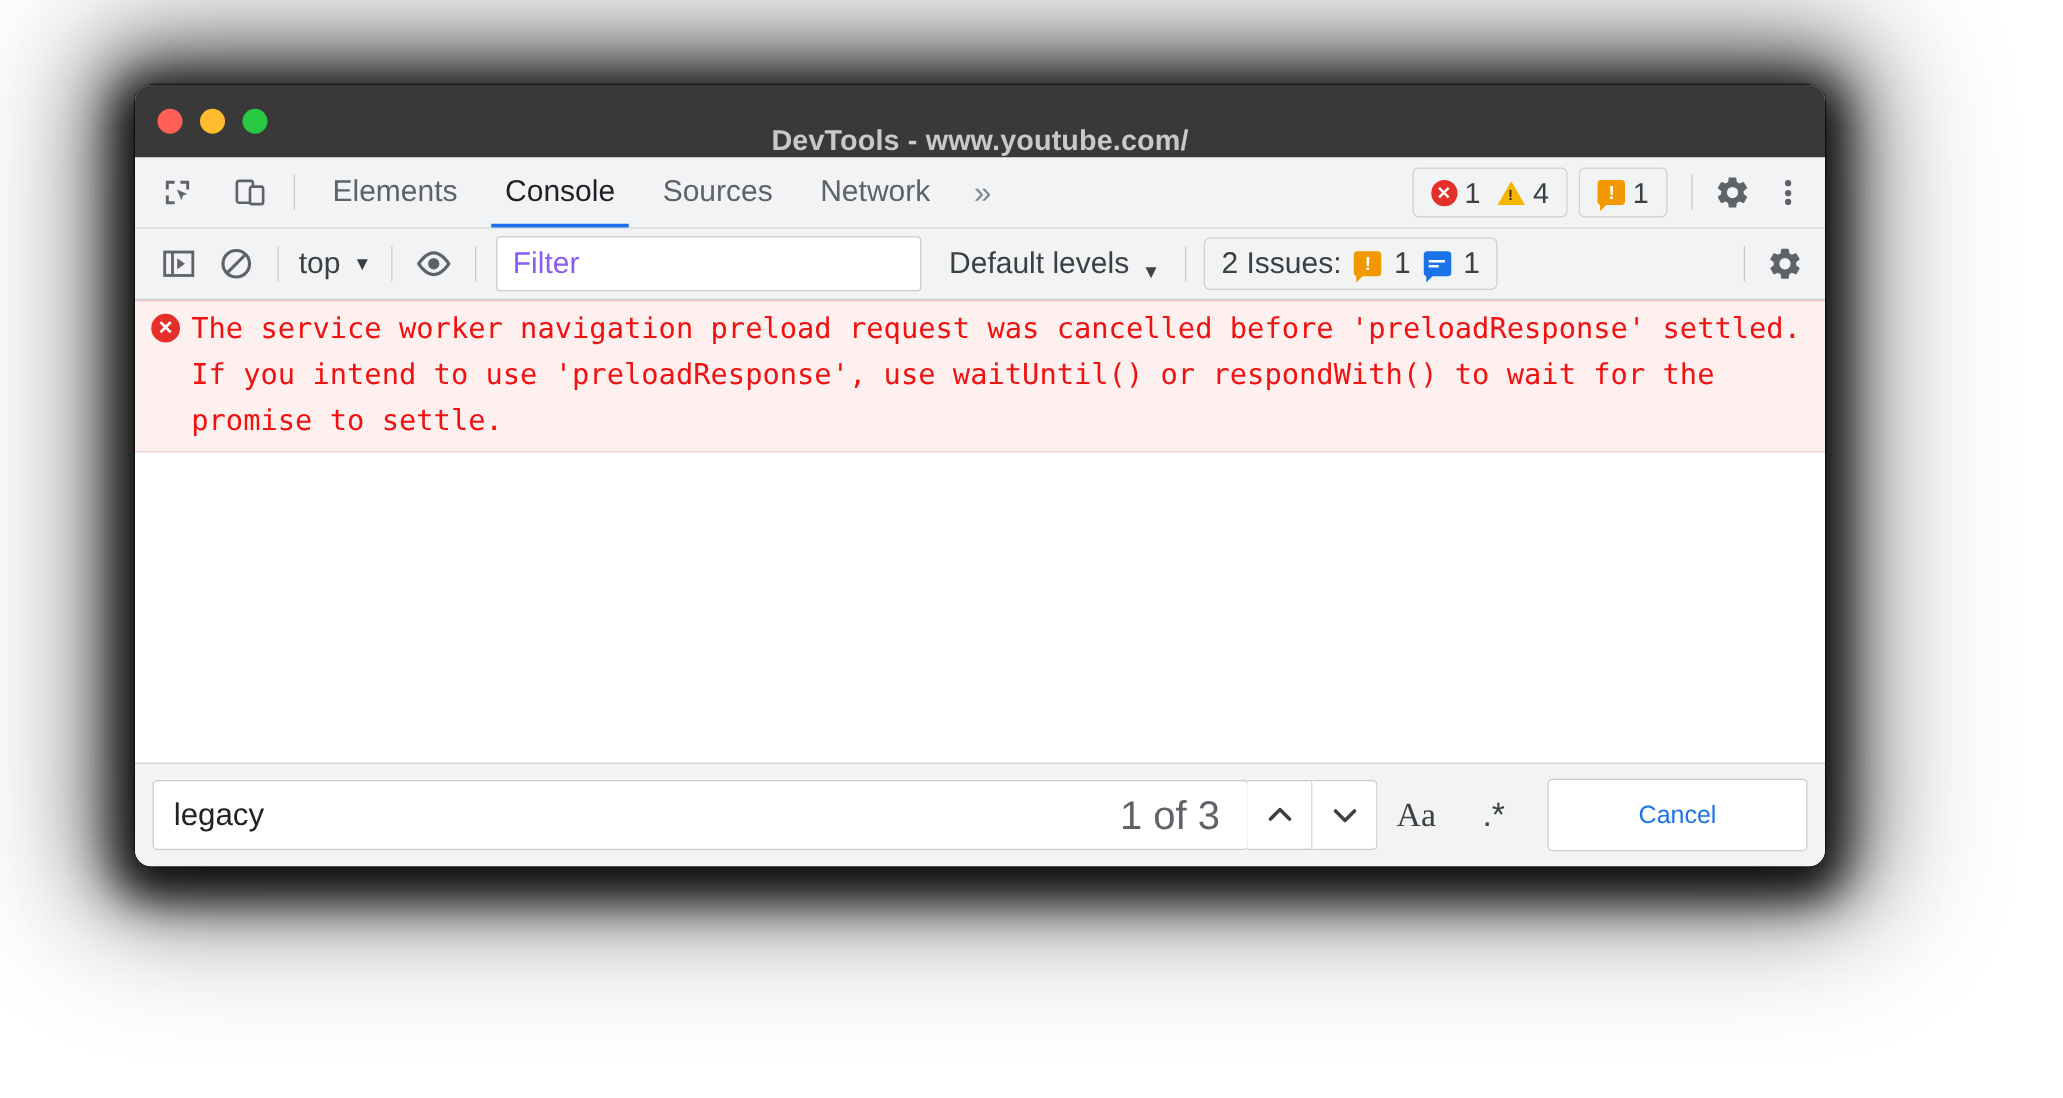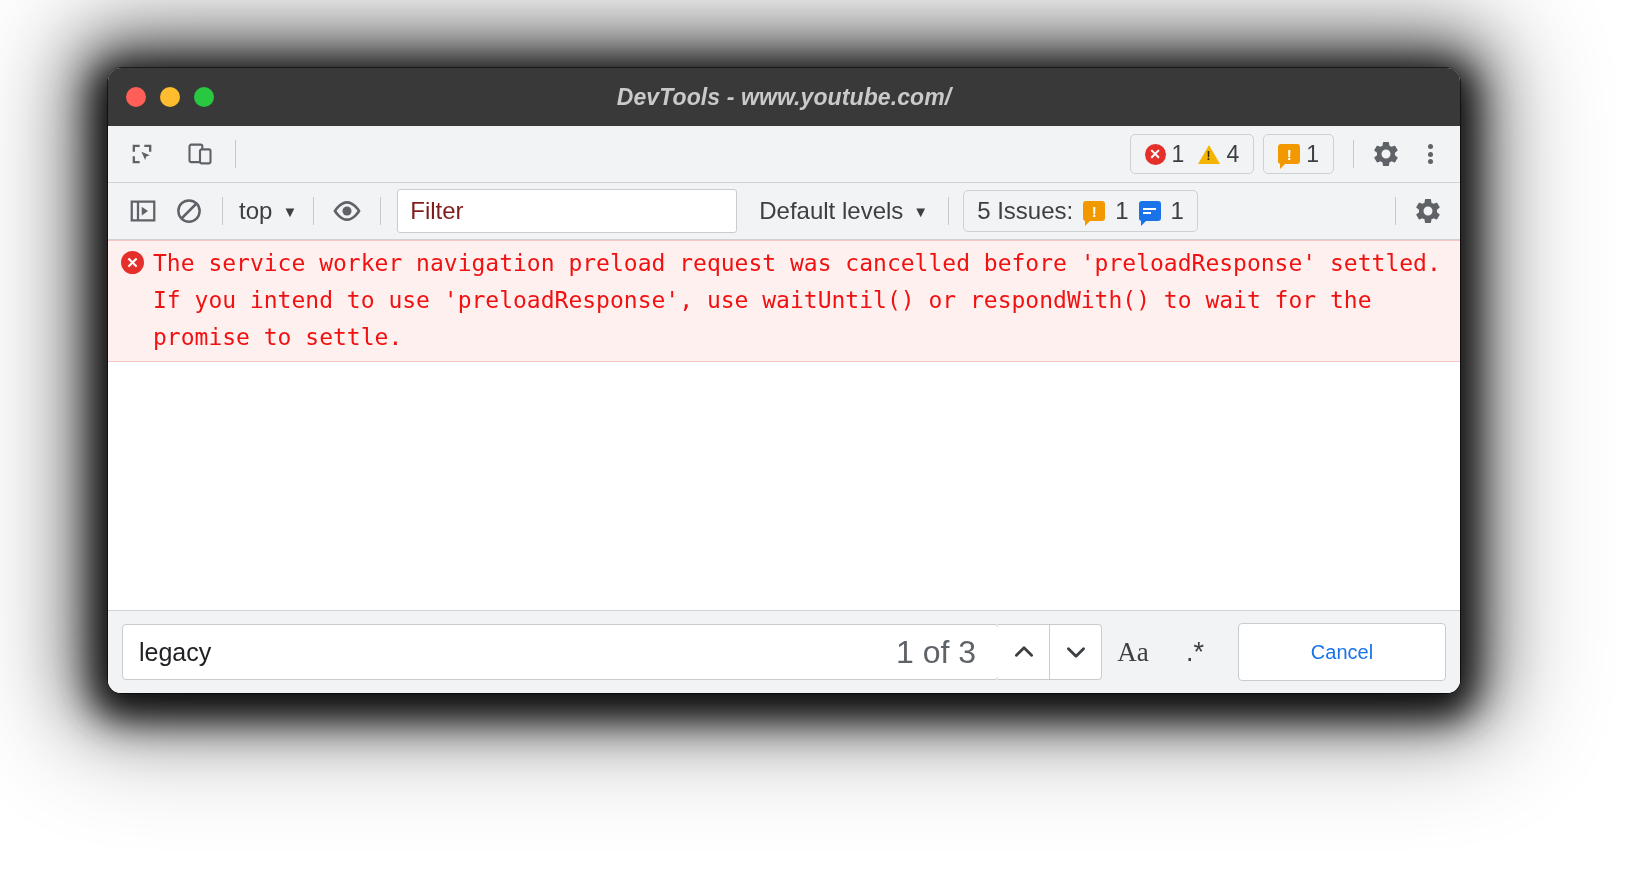--- a/index.html
+++ b/index.html
@@ -45,22 +45,21 @@
     overflow: hidden;
     background: #ffffff;
   }
 
   
   .titlebar {
     position: relative;
     height: 58px;
     background: #393939;
     display: flex;
-    align-items: center;
-    font-style: italic;
+    align-items: flex-end;
   }
   .lights {
     position: absolute;
     left: 18px;
     top: 0;
     height: 58px;
     display: flex;
     align-items: center;
     gap: 14px;
   }
@@ -288,26 +287,26 @@
   .filter-input {
     width: 340px;
     height: 44px;
     background: #ffffff;
     border: 1px solid #c9cccf;
     border-radius: 3px;
     display: flex;
     align-items: center;
     padding-left: 12px;
     font-size: 24px;
-    color: #7f1d1d;
+    color: #8b5cf6;
     box-sizing: border-box;
     margin-left: 6px;
   }
   .levels {
-    display: flex; align-items: center; gap: 10px;
+    display: flex; align-items: flex-end; gap: 10px;
     font-size: 24px; color: #3c4043;
     padding: 0 10px;
     margin-left: 12px;
   }
   .issues-box {
     display: flex; align-items: center;
     gap: 10px;
     border: 1px solid #cdd1d4;
     border-radius: 5px;
     height: 40px;
@@ -508,20 +507,27 @@
 
       <div class="tb-icon-btn">
         <svg width="28" height="28" viewBox="0 0 24 24">
           <rect x="3" y="4" width="11" height="15" rx="1.5" fill="none" stroke="#5f6368" stroke-width="1.8"></rect>
           <rect x="12" y="8" width="9" height="12" rx="1.5" fill="#f1f3f4" stroke="#5f6368" stroke-width="1.8"></rect>
         </svg>
       </div>
 
       <div class="tb-sep"></div>
 
+      <div class="tabs">
+        <div class="tab">Elements</div>
+        <div class="tab active">Console</div>
+        <div class="tab">Sources</div>
+        <div class="tab">Network</div>
+        <div class="tab-more">»</div>
+      </div>
 
       <div class="tb-right">
 
         <div class="counter-group">
           <div class="counter-item">
             <div class="err-circle">✕</div>
             <span class="counter-num">1</span>
           </div>
           <div class="counter-item">
             <div class="warn-tri"></div>
@@ -594,21 +600,21 @@
       </div>
 
       <div class="levels">
         <span>Default levels</span>
         <span class="caret">▼</span>
       </div>
 
       <div class="cb-sep"></div>
 
       <div class="issues-box">
-        <span>5 Issues:</span>
+        <span>2 Issues:</span>
         <div class="issue-bubble">!</div>
         <span>1</span>
         <div class="issue-bubble-blue">
           <div class="bubble-lines">
               <i></i>
               <i></i>
             </div>
         </div>
         <span>1</span>
       </div>

